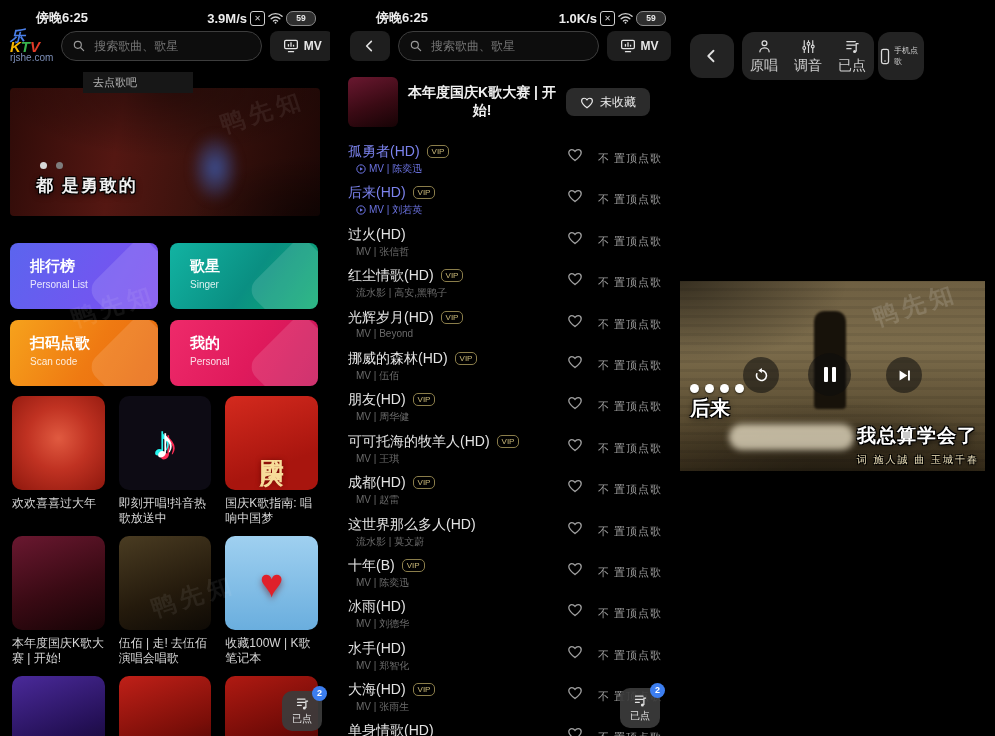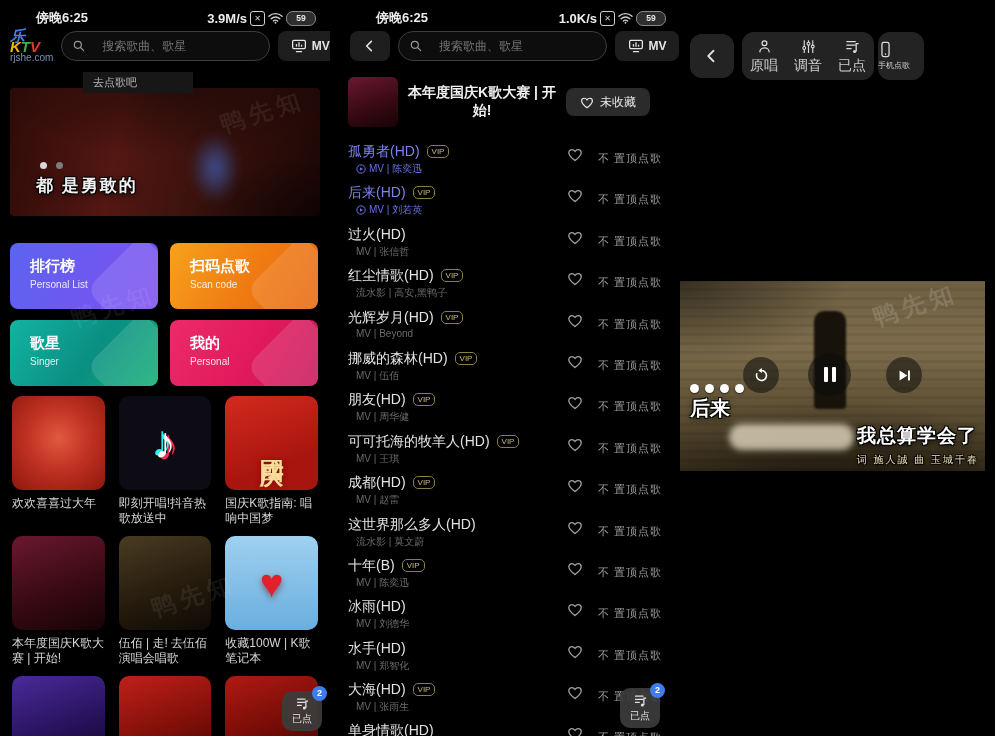--- a/index.html
+++ b/index.html
@@ -20,21 +20,21 @@
   .battery{min-width:22px;height:13px;border:1px solid #8a8a8a;border-radius:7px;background:#2e2e2e;
            font-size:8.5px;line-height:13px;text-align:center;color:#e8e8e8;padding:0 3px}
 
   
   .hdr{position:absolute;left:10px;right:12px;top:30px;height:32px;display:flex;align-items:center;gap:8px}
   .logo{width:50px;line-height:11px}
   .logo-k{font-size:15px;font-weight:bold;font-style:italic;letter-spacing:0}
   .lg-c1{color:#4a7fe8}.lg-c2{color:#f5b500}.lg-c3{color:#37b24d}.lg-c4{color:#e23c28}
   .logo-domain{font-size:10px;color:#7d8fb8}
   .search{flex:1;height:30px;border:1px solid #3d3d3d;border-radius:16px;background:#0d0d0d;
-          display:flex;align-items:center;padding:0 10px;gap:14px;box-sizing:border-box}
+          display:flex;align-items:center;padding:0 10px;gap:6px;box-sizing:border-box}
   .search input{flex:1;background:none;border:none;outline:none;color:#9a9a9a;font-size:12px;font-family:inherit;min-width:0}
   .mv-btn{width:64px;height:30px;background:#1e1e1e;border-radius:8px;display:flex;align-items:center;
           justify-content:center;gap:5px;color:#e6e6e6;font-size:12px;font-weight:bold;flex:0 0 auto}
   .back-sm{width:40px;height:30px;background:#1e1e1e;border-radius:8px;display:flex;align-items:center;
            justify-content:center;flex:0 0 auto}
 
   .suggestion{position:absolute;left:83px;top:72px;z-index:3;background:#171717;color:#b8b8b8;
               font-size:11px;padding:3px 56px 3px 10px;white-space:nowrap}
 
   
@@ -114,21 +114,21 @@
             white-space:nowrap;cursor:pointer}
 
   
   .back-lg{position:absolute;left:10px;top:34px;width:44px;height:44px;border-radius:12px;background:#232323;
            display:flex;align-items:center;justify-content:center;cursor:pointer}
   .tool-group{position:absolute;left:62px;top:32px;width:132px;height:48px;border-radius:12px;
               background:#232323;display:flex}
   .tool{flex:1;display:flex;flex-direction:column;align-items:center;justify-content:center;gap:2px;cursor:pointer}
   .t-label{font-size:14px;color:#cfcfcf}
   .phone-btn{position:absolute;left:198px;top:32px;width:46px;height:48px;border-radius:12px;background:#232323;
-             display:flex;flex-direction:column;justify-content:center;gap:2px;cursor:pointer}
+             display:flex;flex-direction:row;align-items:center;justify-content:center;gap:2px;cursor:pointer}
   .phone-btn .t-label{font-size:8px;letter-spacing:0}
 
   
   .player{position:absolute;left:0;top:281px;width:305px;height:190px;overflow:hidden;
           background:linear-gradient(180deg,#6e5f42 0%,#7d6d4c 35%,#5c4e33 70%,#3a2f1c 100%)}
   .player::before{content:"";position:absolute;inset:0;
      background:radial-gradient(120% 90% at 50% 115%,rgba(0,0,0,.55),transparent 60%),
                 radial-gradient(100% 80% at 0% 0%,rgba(0,0,0,.5),transparent 55%),
                 repeating-linear-gradient(0deg,rgba(0,0,0,.07) 0 3px,transparent 3px 9px)}
   .figure{position:absolute;left:44%;top:16%;width:32px;height:98px;background:#17120a;
@@ -204,27 +204,27 @@
         <span class="cdot off"></span>
       </div>
       <div class="lyric1 outline">都 是勇敢的</div>
     </div>
 
     <div class="cat-grid" id="cat-grid">
         <div class="cat cat-0">
           <div class="cat-title">排行榜</div>
           <div class="cat-sub">Personal List</div>
         </div>
+        <div class="cat cat-1">
+          <div class="cat-title">歌星</div>
+          <div class="cat-sub">Singer</div>
+        </div>
         <div class="cat cat-2">
           <div class="cat-title">扫码点歌</div>
           <div class="cat-sub">Scan code</div>
-        </div>
-        <div class="cat cat-1">
-          <div class="cat-title">歌星</div>
-          <div class="cat-sub">Singer</div>
         </div>
         <div class="cat cat-3">
           <div class="cat-title">我的</div>
           <div class="cat-sub">Personal</div>
         </div>
       </div>
 
     <span class="wm" style="left:70px;top:290px">鸭先知</span>
     <span class="wm" style="left:150px;top:580px">鸭先知</span>
 

